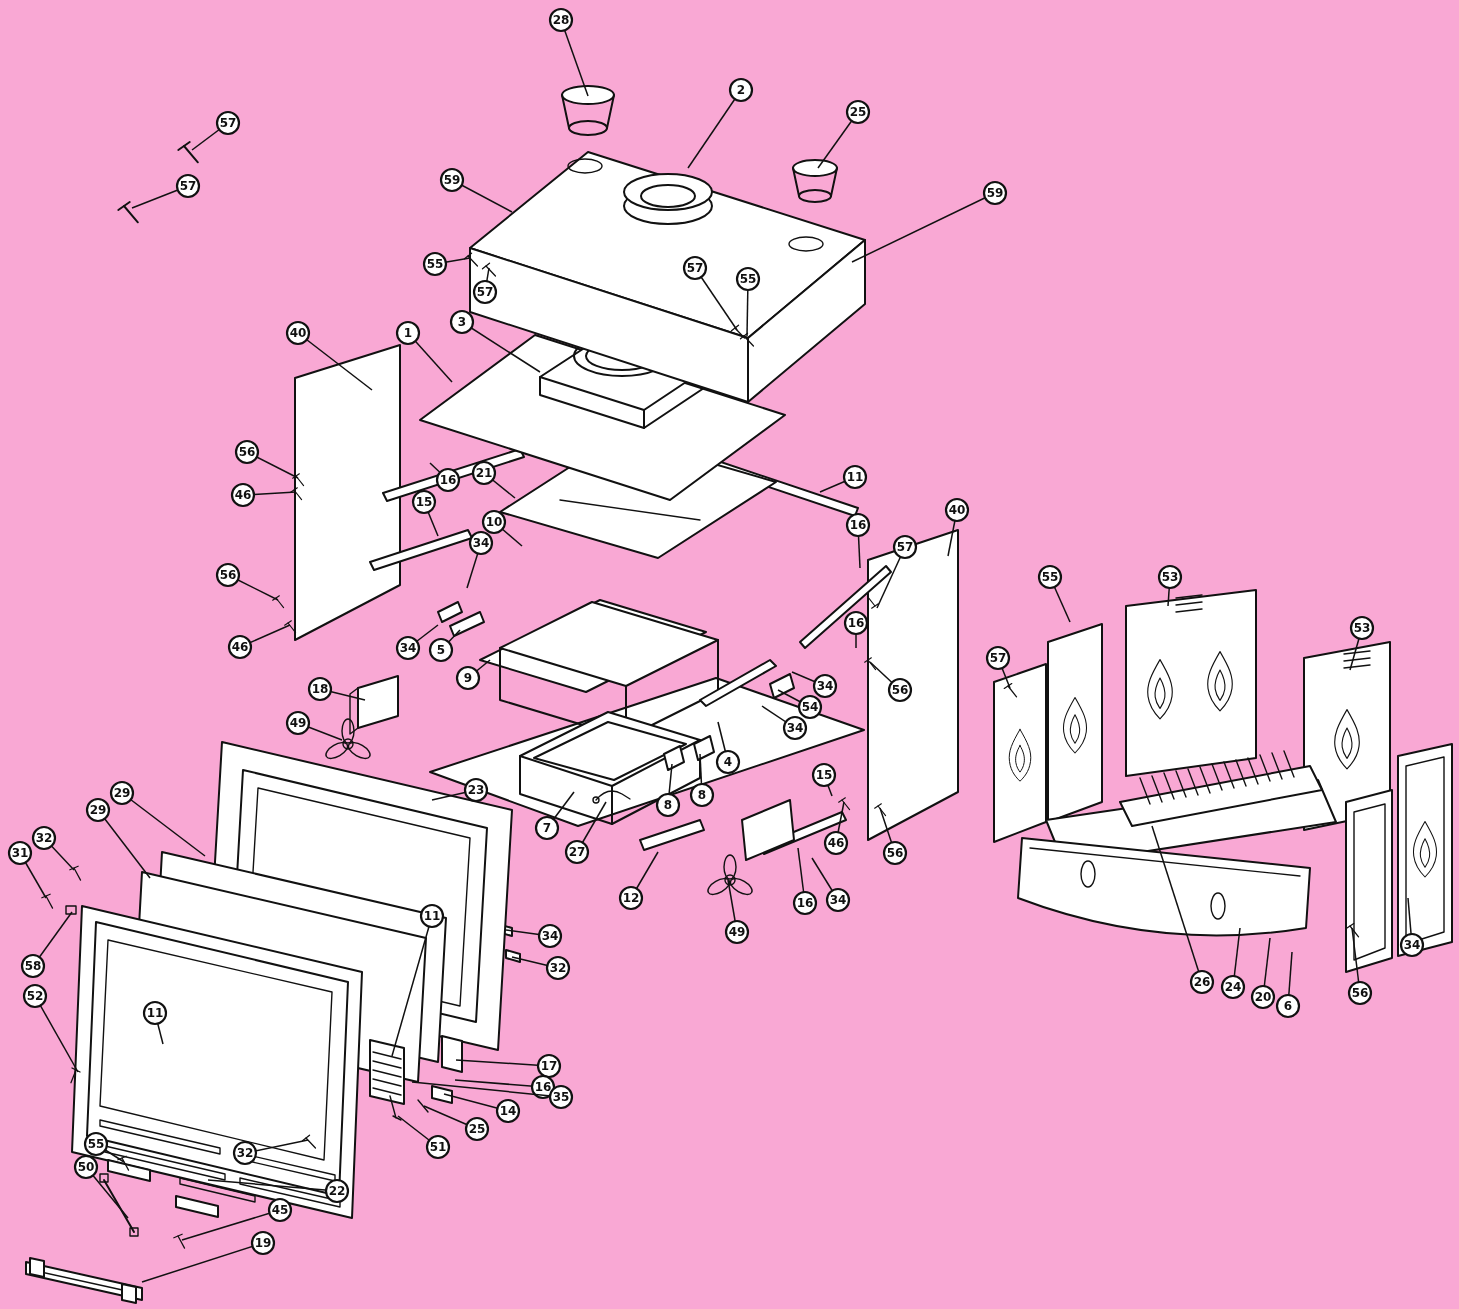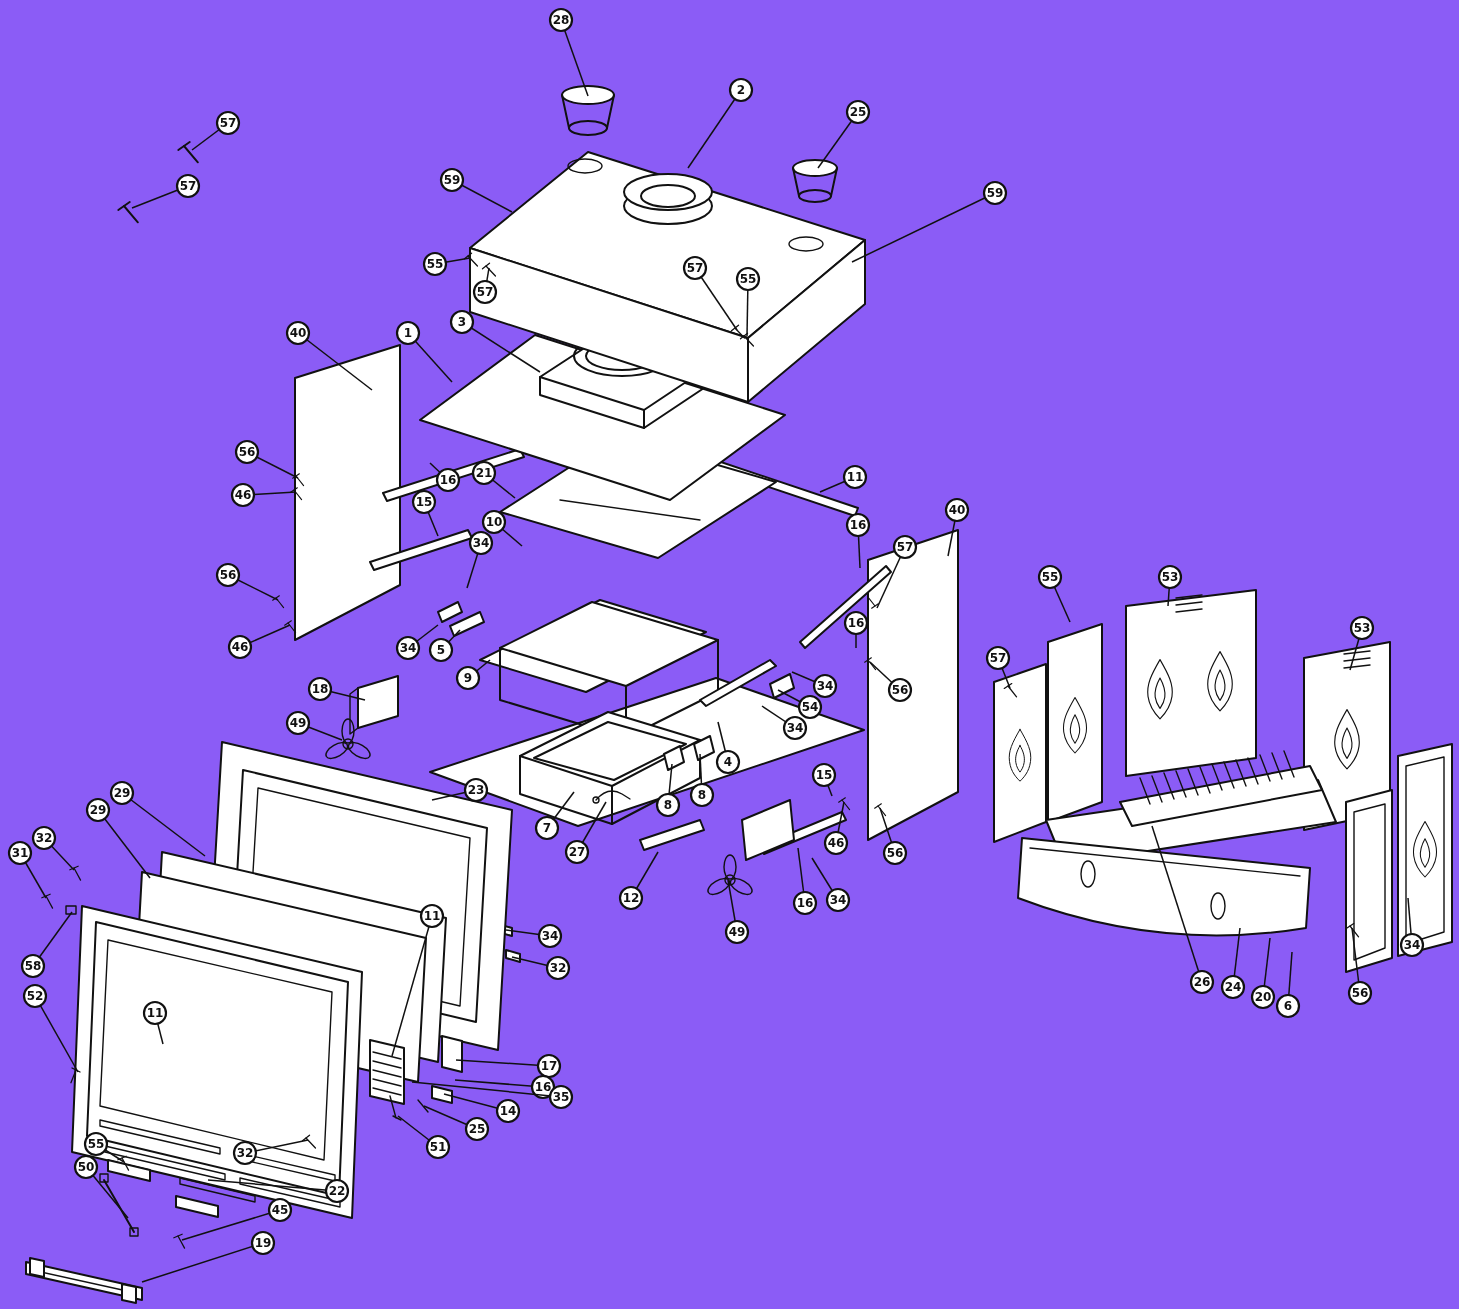--- a/index.html
+++ b/index.html
@@ -1,16 +1,16 @@
 <!DOCTYPE html>
 <html><head>
 <meta charset="utf-8">
 <style>
   html,body{margin:0;padding:0;background:#ffffff;}
-  .stage{position:relative;width:1459px;height:1309px;background:#8b5cf6;overflow:hidden;
+  .stage{position:relative;width:1459px;height:1309px;background:#f9a8d4;overflow:hidden;
          font-family:"DejaVu Sans",sans-serif;}
   svg{display:block;}
   .pc{fill:#ffffff;stroke:#111111;stroke-width:2;stroke-linejoin:round;}
   .ln{fill:none;stroke:#111111;stroke-width:2;stroke-linecap:round;stroke-linejoin:round;}
   .thin{stroke-width:1.4;}
   .leader{stroke:#111111;stroke-width:1.5;fill:none;}
   .balloon{fill:#ffffff;stroke:#111111;stroke-width:2.2;}
   .balloon-label{font:bold 12px "DejaVu Sans",sans-serif;fill:#111111;text-anchor:middle;}
 </style>
 </head>

